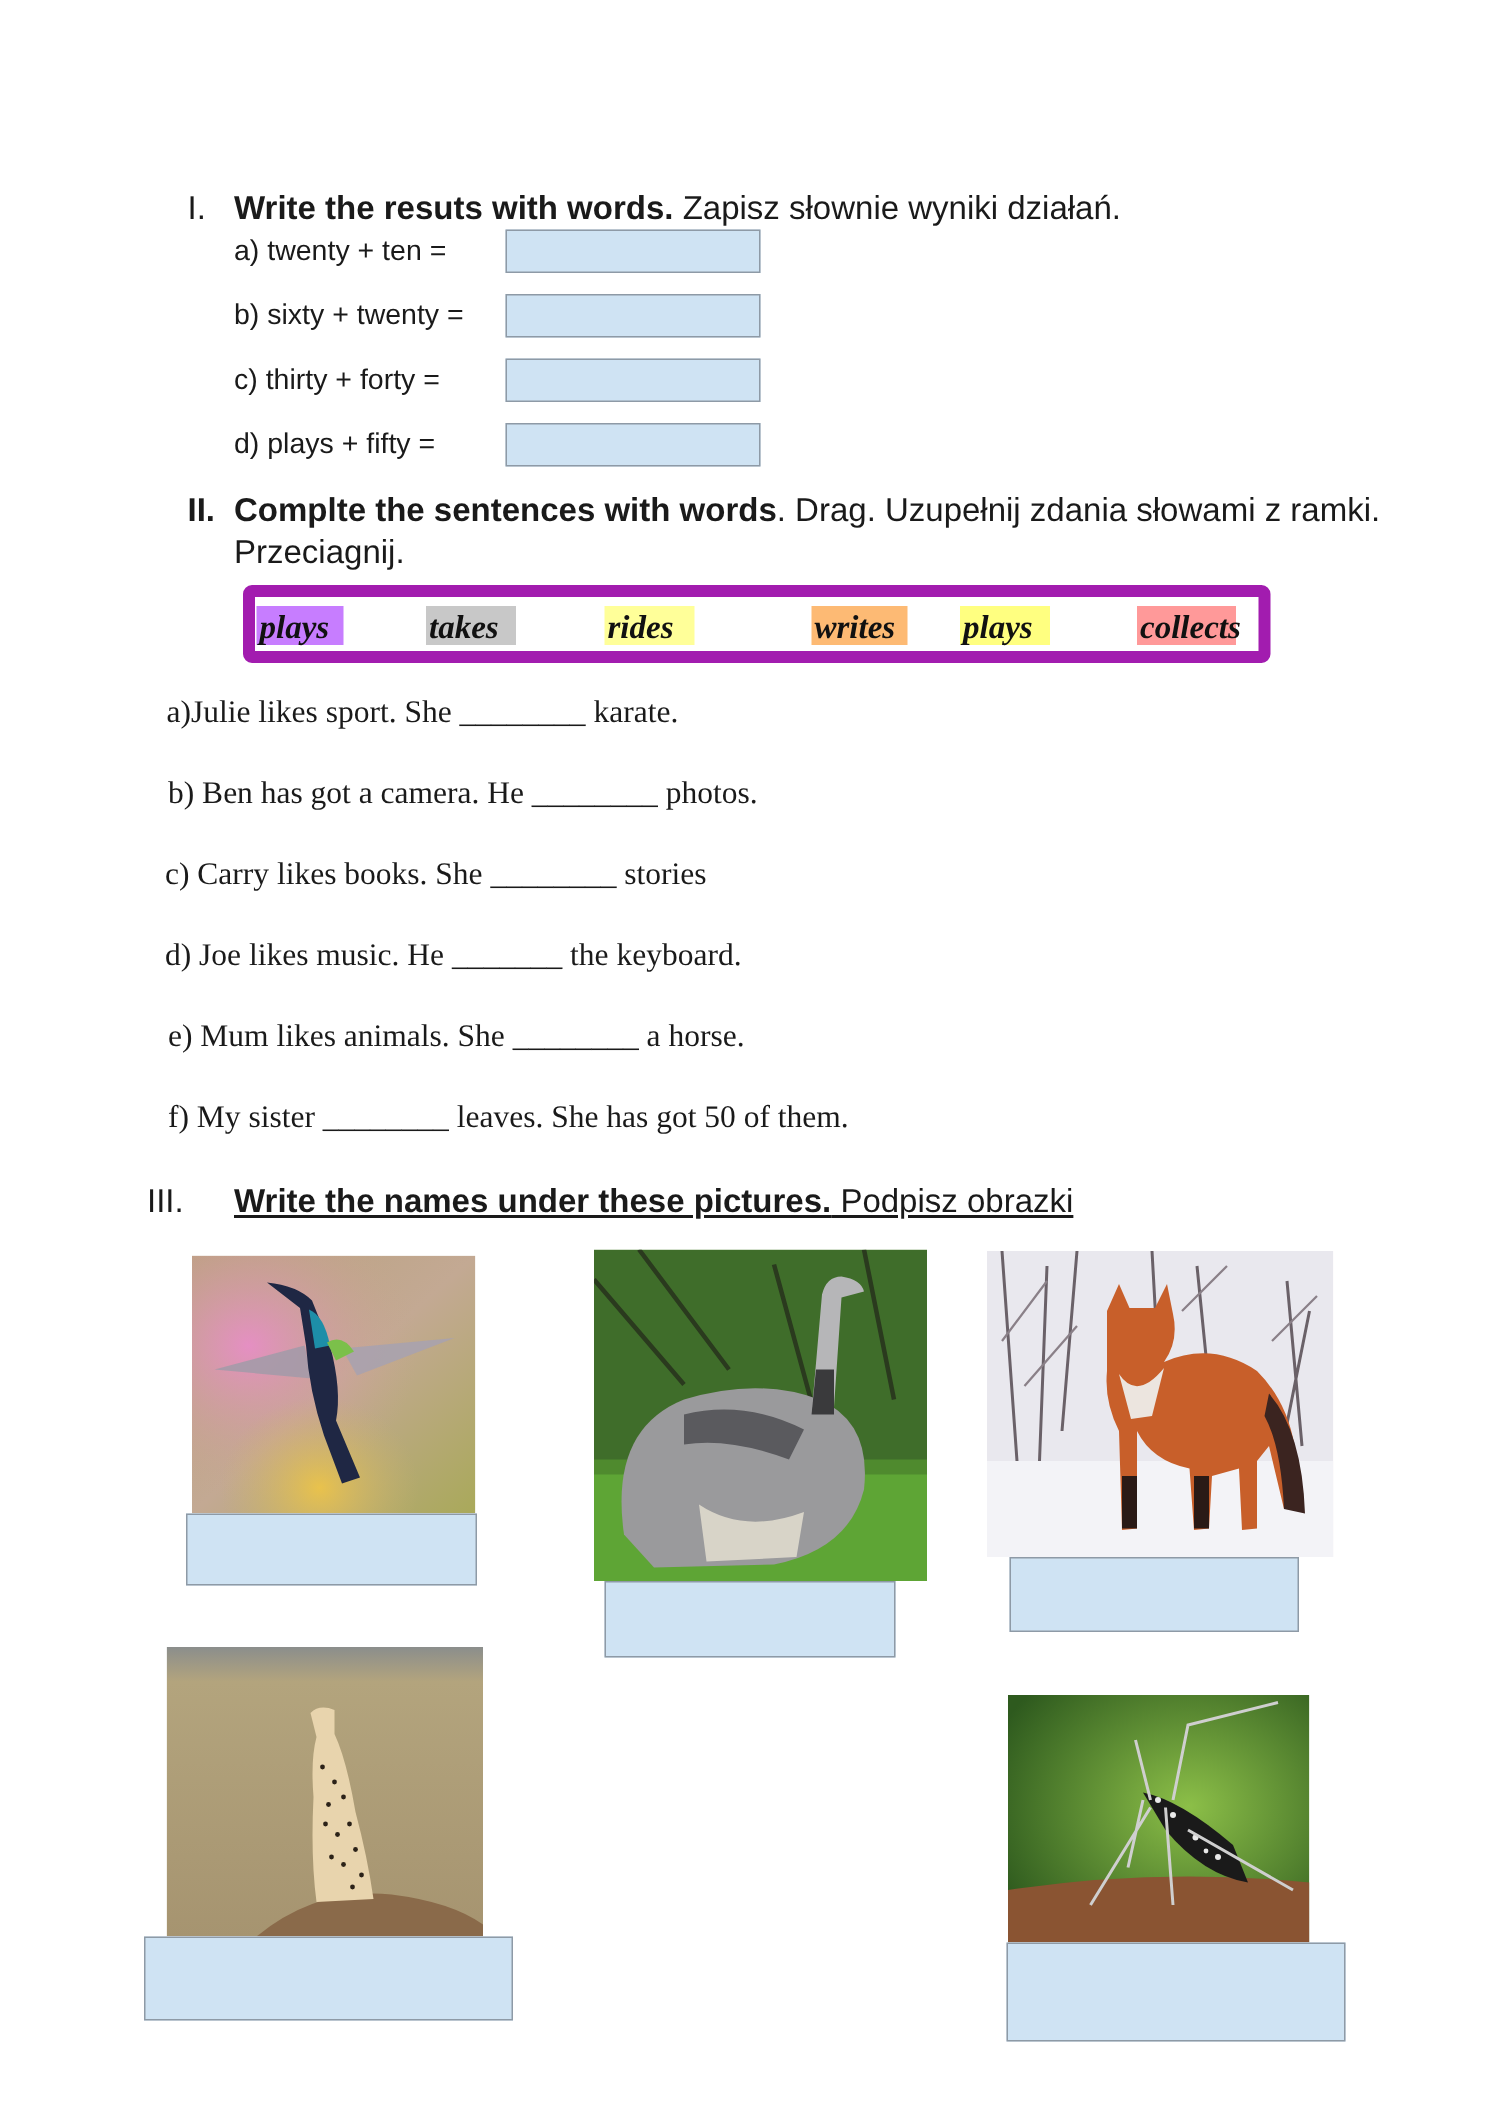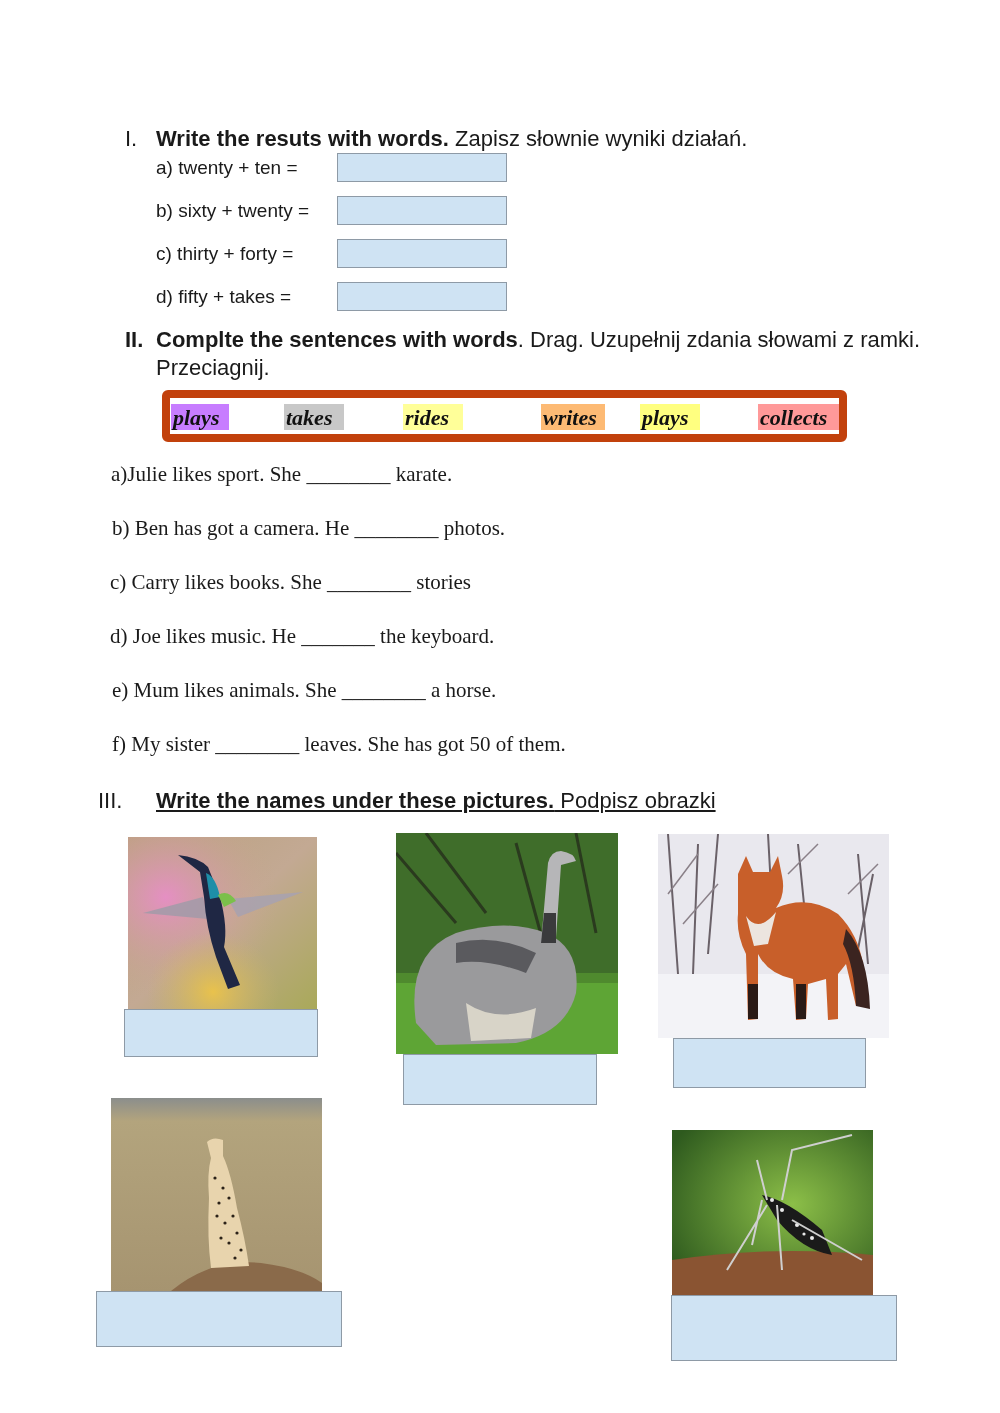--- a/index.html
+++ b/index.html
@@ -14,21 +14,21 @@
 
     .calc-label { font-size: 19px; white-space: nowrap; line-height: 24px; text-align: right; }
     .answer-box {
       background: #cfe3f3;
       border: 1.5px solid #8e9aa6;
       box-sizing: border-box;
     }
 
     .wordbank {
       left: 162px; top: 390px; width: 685px; height: 52px;
-      border: 8px solid #c2410c; border-radius: 6px; box-sizing: border-box;
+      border: 8px solid #a21caf; border-radius: 6px; box-sizing: border-box;
       background: #ffffff;
     }
     .chip {
       position: absolute; top: 6px; height: 26px;
       font-family: "Liberation Serif", "DejaVu Serif", serif;
       font-weight: bold; font-style: italic; font-size: 22px; line-height: 28px;
       color: #111; padding: 0 2px; box-sizing: border-box; white-space: nowrap;
       cursor: grab;
     }
 
@@ -46,35 +46,35 @@
 
 <div class="abs calc-label sans" style="left:156px; top:156px;">a) twenty + ten =</div>
 <div class="abs answer-box" style="left: 337px; top: 153px; width: 170px; height: 29px;" contenteditable="true"></div>
 
 <div class="abs calc-label sans" style="left:156px; top:199px;">b) sixty + twenty =</div>
 <div class="abs answer-box" style="left: 337px; top: 196px; width: 170px; height: 29px;" contenteditable="true"></div>
 
 <div class="abs calc-label sans" style="left:156px; top:242px;">c) thirty + forty =</div>
 <div class="abs answer-box" style="left: 337px; top: 239px; width: 170px; height: 29px;" contenteditable="true"></div>
 
-<div class="abs calc-label sans" style="left:156px; top:285px;">d) fifty + takes =</div>
+<div class="abs calc-label sans" style="left:156px; top:285px;">d) plays + fifty =</div>
 <div class="abs answer-box" style="left: 337px; top: 282px; width: 170px; height: 29px;" contenteditable="true"></div>
 
 <div class="abs heading sans" style="left:125px; top:328px;">
   <b class="num" style="width:31px;">II.</b><b>Complte the sentences with words</b><span>. Drag. Uzupełnij zdania słowami z ramki.</span>
 </div>
 <div class="abs heading sans" style="left:156px; top:356px;">Przeciagnij.</div>
 
 <div class="abs wordbank">
   <div class="chip" style="left:1px; width:58px; background:#c77dff;">plays</div>
   <div class="chip" style="left:114px; width:60px; background:#c8c8c8;">takes</div>
   <div class="chip" style="left:233px; width:60px; background:#ffff99;">rides</div>
   <div class="chip" style="left:371px; width:64px; background:#fdba74;">writes</div>
   <div class="chip" style="left:470px; width:60px; background:#ffff80;">plays</div>
-  <div class="chip" style="left:588px; width:81px; background:#ff9999;">collects</div>
+  <div class="chip" style="left:588px; width:66px; background:#ff9999;">collects</div>
 </div>
 
 <div class="abs sentence serif" style="left:97px; top:461px;">a)Julie likes sport. She ________ karate.</div>
 <div class="abs sentence serif" style="left:98px; top:515px;">b) Ben has got a camera. He ________ photos.</div>
 <div class="abs sentence serif" style="left:96px; top:569px;">c) Carry likes books. She ________ stories</div>
 <div class="abs sentence serif" style="left:96px; top:623px;">d) Joe likes music. He _______ the keyboard.</div>
 <div class="abs sentence serif" style="left:98px; top:677px;">e) Mum likes animals. She ________  a horse.</div>
 <div class="abs sentence serif" style="left:98px; top:731px;">f) My sister ________ leaves. She has got 50 of them.</div>
 
 <div class="abs heading sans" style="left:98px; top:789px;text-decoration:underline;">

